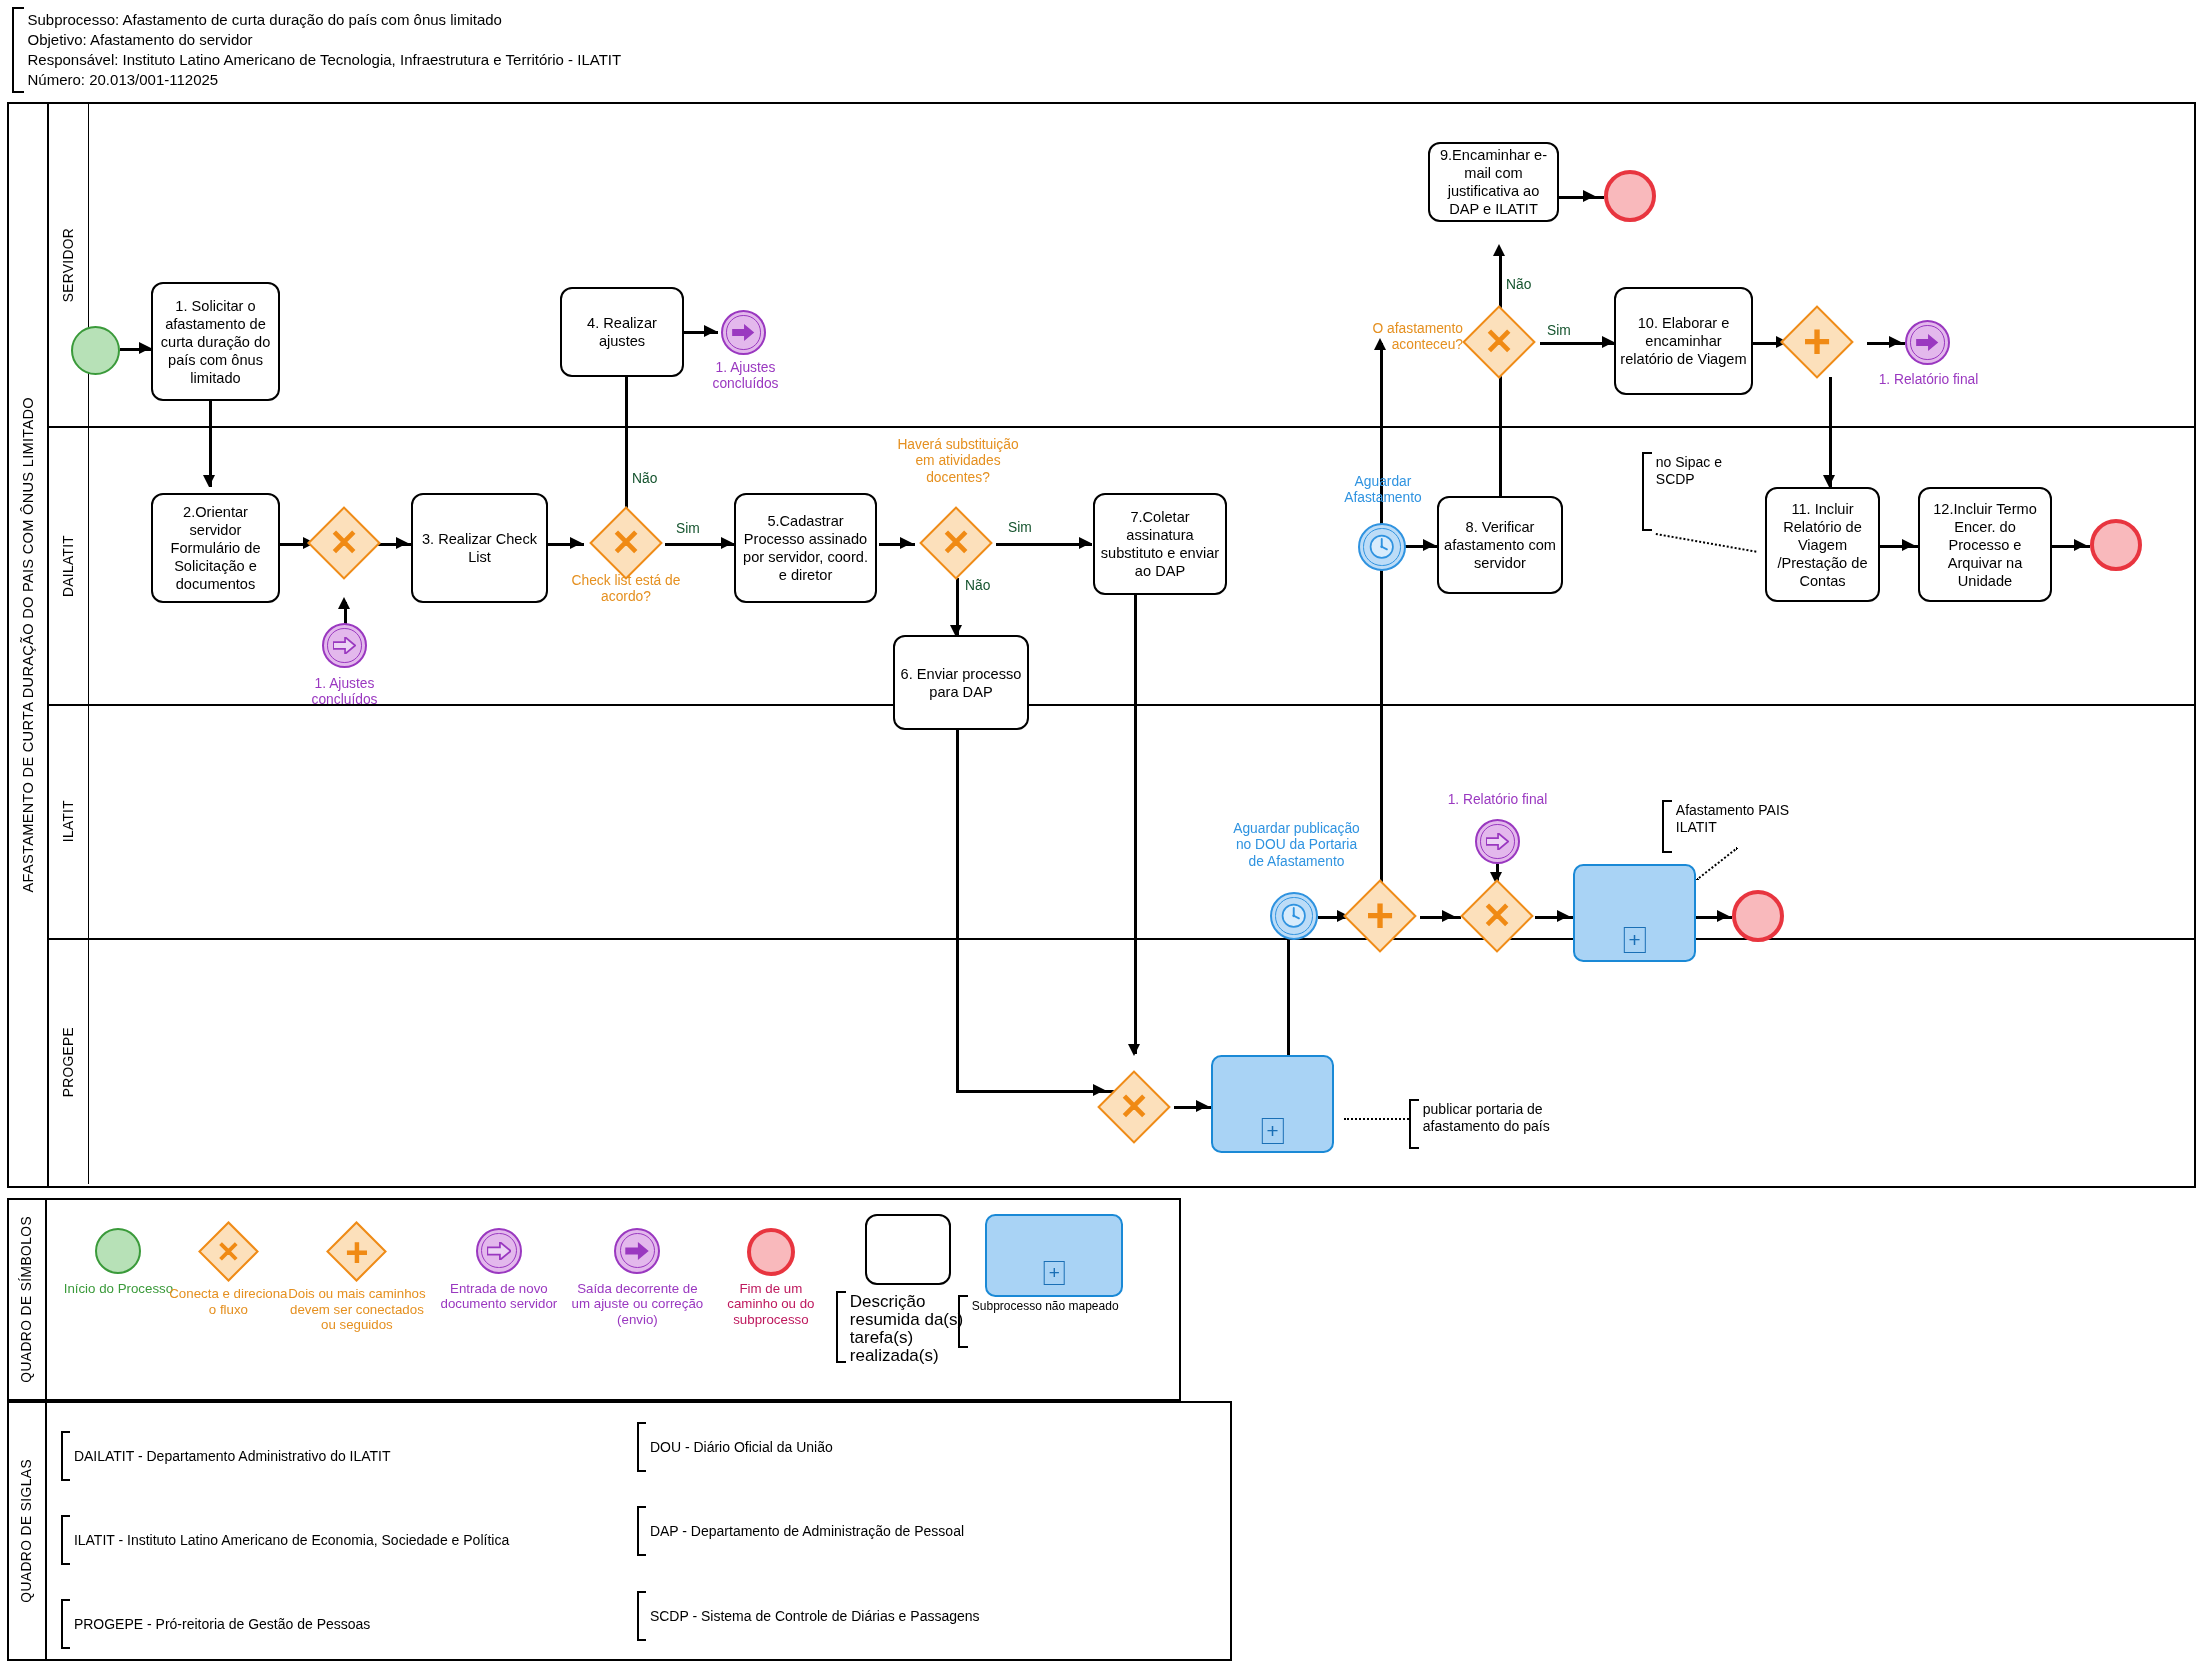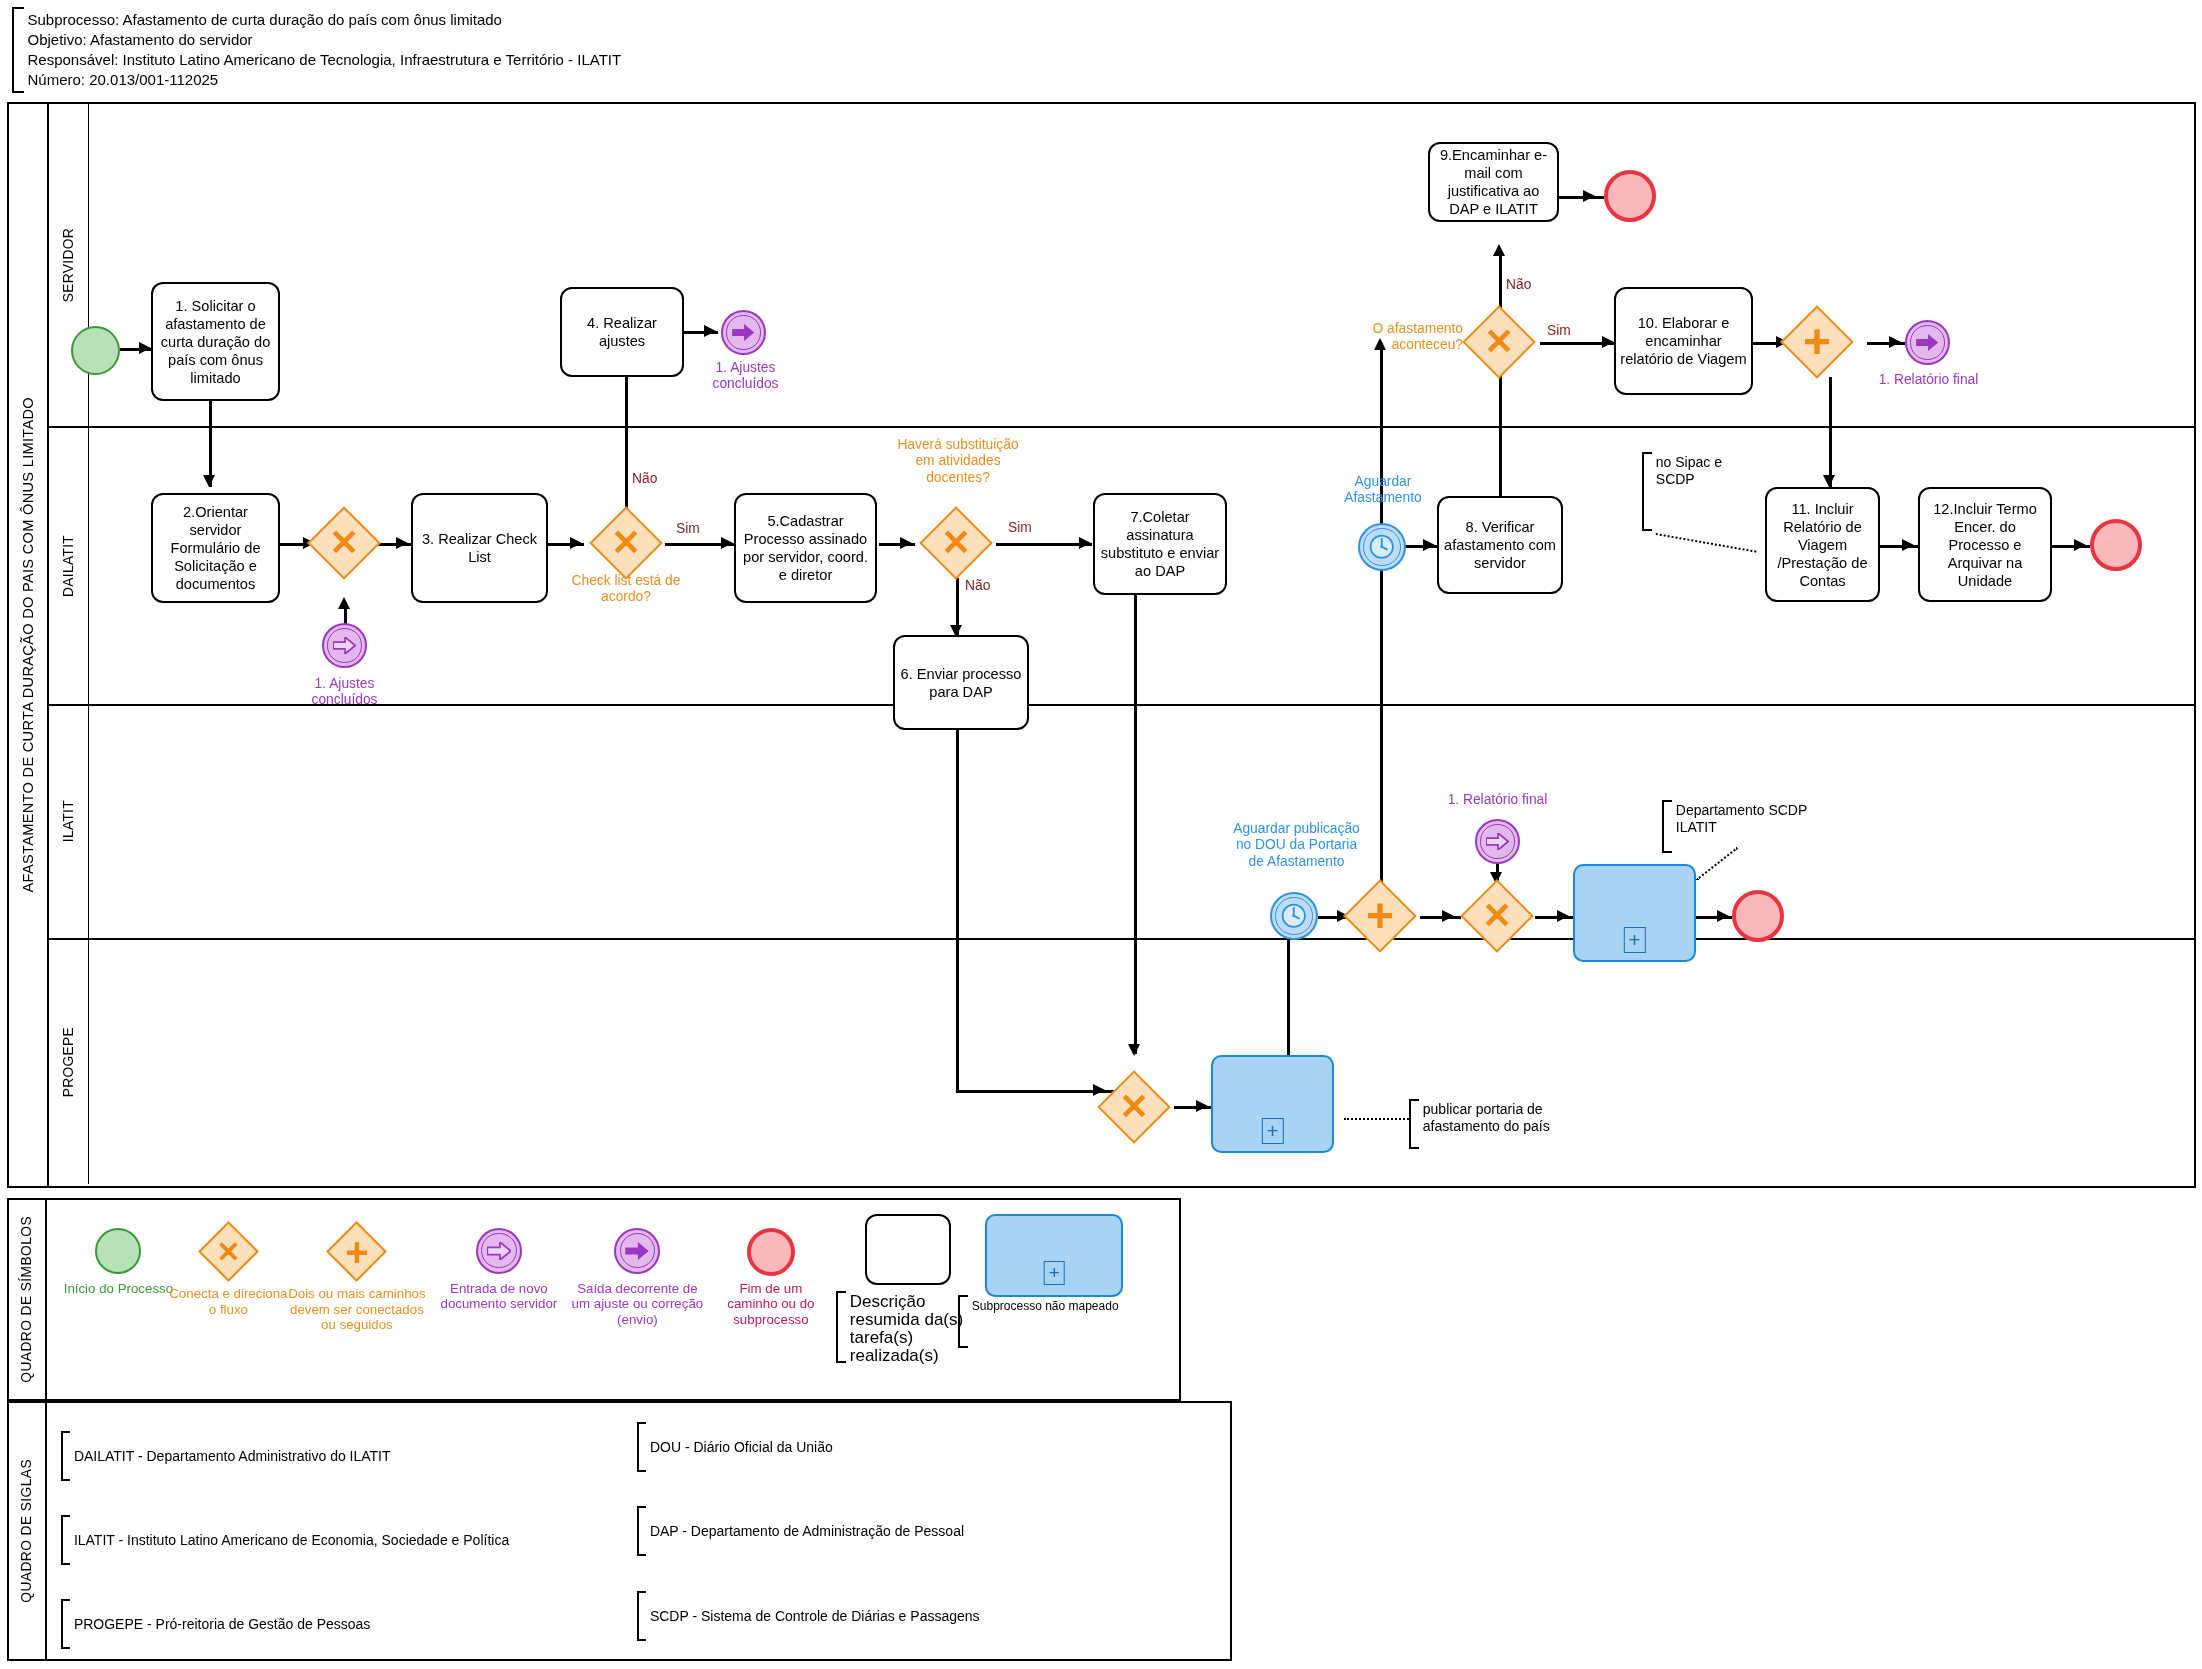--- a/index.html
+++ b/index.html
@@ -164,21 +164,21 @@
     font-weight: bold;
     line-height: 1;
   }
   .gw-x .mark { font-size: 36px; font-family: "Liberation Sans", sans-serif; }
   .gw-plus .mark { font-size: 48px; font-weight: 700; }
 
   
   .lbl {
     position: absolute;
     font-size: 13.8px; line-height: 16.3px;
-    color: #7f1d1d;
+    color: #14532d;
     text-align: center;
     white-space: nowrap;
   }
   .lbl-multi { white-space: normal; }
   .lbl-orange { color: #e59020; }
   .lbl-purple { color: #9a38c0; }
   .lbl-blue   { color: #2f93e0; }
 
   
   .annot { position: absolute; }
@@ -528,21 +528,21 @@
   <div class="gw gw-x node" style="left:1471px; top:890px; width:52px; height:52px;">
     <div class="mark">✕</div>
   </div>
 
   <div class="subproc node" style="left:1573px; top:864px; width:123px; height:98px;">
     <div class="plusbox">+</div>
   </div>
 
   <div class="annot" style="left:1662px; top:800px; width:155px; height:53px;">
     <div class="bracket"></div>
-    <div class="txt">Departamento SCDP
+    <div class="txt">Afastamento PAIS
 ILATIT</div>
   </div>
 
   <div class="ev ev-end node" style="left:1732px; top:890px; width:52px; height:52px;"></div>
 
   <div class="gw gw-x node" style="left:1108px; top:1081px; width:52px; height:52px;">
     <div class="mark">✕</div>
   </div>
 
   <div class="subproc node" style="left:1211px; top:1055px; width:123px; height:98px;">

